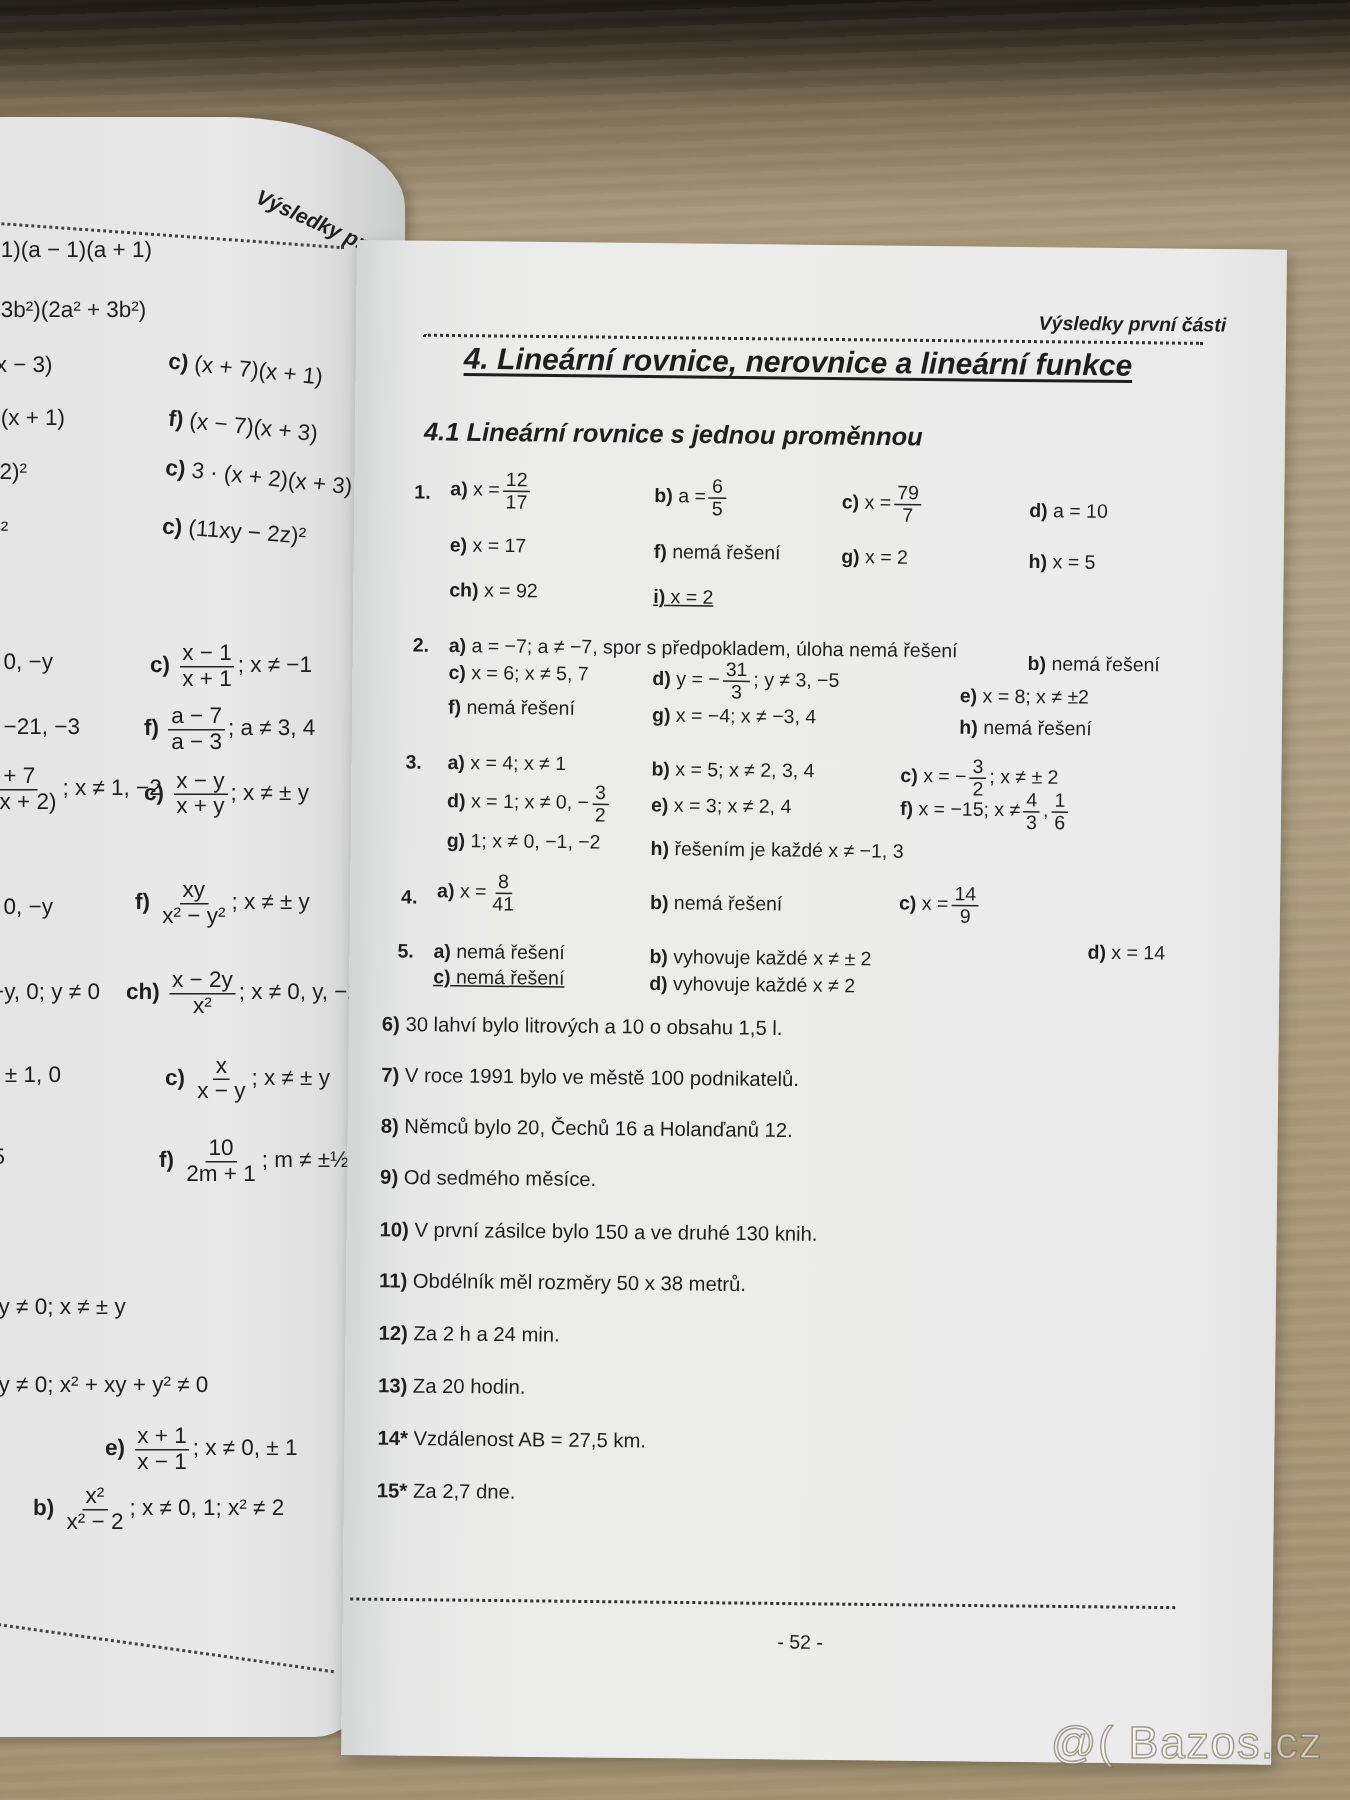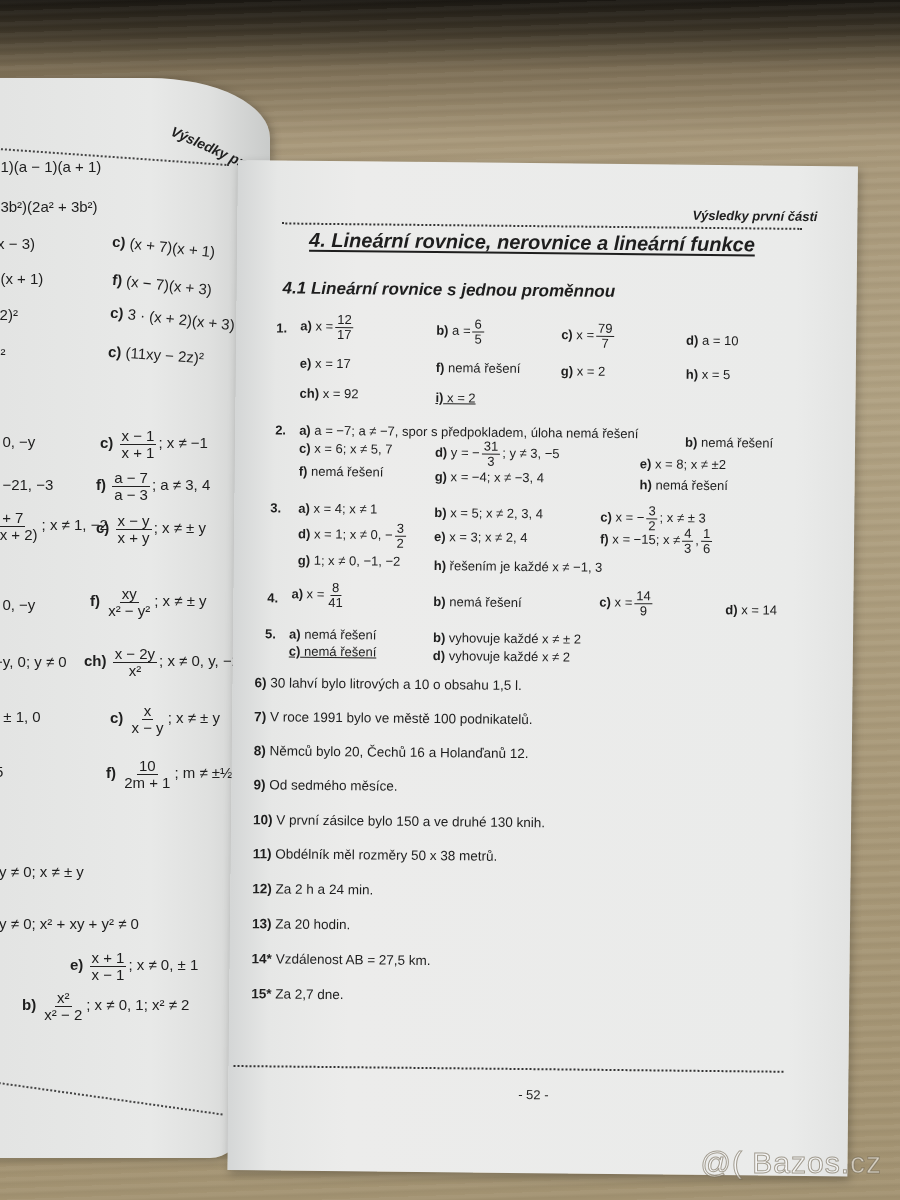--- a/index.html
+++ b/index.html
@@ -214,21 +214,21 @@
     <div class="ans" style="left:64px;top:303px;"><b>f)</b> <span>nemá řešení</span></div>
     <div class="ans" style="left:200px;top:307px;"><b>g)</b> <span>x = −4; x ≠ −3, 4</span></div>
     <div class="ans" style="left:405px;top:313px;"><b>h)</b> <span>nemá řešení</span></div>
 
     <div class="ex-num" style="left:36px;top:340px;">3.</div>
     <div class="ans" style="left:64px;top:340px;"><b>a)</b> <span>x = 4; x ≠ 1</span></div>
     <div class="ans" style="left:200px;top:343px;"><b>b)</b> <span>x = 5; x ≠ 2, 3, 4</span></div>
     <div class="ans" style="left:366px;top:340px;"><b>c)</b> <span>x = −</span><span class="frac">
           <span class="num">3</span>
           <span class="den">2</span>
-        </span><span>; x ≠ ± 3</span></div>
+        </span><span>; x ≠ ± 2</span></div>
     <div class="ans" style="left:64px;top:360px;"><b>d)</b> <span>x = 1; x ≠ 0, −</span><span class="frac">
           <span class="num">3</span>
           <span class="den">2</span>
         </span></div>
     <div class="ans" style="left:200px;top:367px;"><b>e)</b> <span>x = 3; x ≠ 2, 4</span></div>
     <div class="ans" style="left:366px;top:362px;"><b>f)</b> <span>x = −15; x ≠</span><span class="frac">
           <span class="num">4</span>
           <span class="den">3</span>
         </span>,<span class="frac">
           <span class="num">1</span>
@@ -240,21 +240,21 @@
     <div class="ex-num" style="left:34px;top:430px;">4.</div>
     <div class="ans" style="left:58px;top:420px;"><b>a)</b> <span>x =</span><span class="frac">
           <span class="num">8</span>
           <span class="den">41</span>
         </span></div>
     <div class="ans" style="left:200px;top:432px;"><b>b)</b> <span>nemá řešení</span></div>
     <div class="ans" style="left:366px;top:425px;"><b>c)</b> <span>x =</span><span class="frac">
           <span class="num">14</span>
           <span class="den">9</span>
         </span></div>
-    <div class="ans" style="left:492px;top:437px;"><b>d)</b> <span>x = 14</span></div>
+    <div class="ans" style="left:492px;top:462px;"><b>d)</b> <span>x = 14</span></div>
 
     <div class="ex-num" style="left:32px;top:466px;">5.</div>
     <div class="ans" style="left:56px;top:466px;"><b>a)</b> <span>nemá řešení</span></div>
     <div class="ans" style="left:200px;top:468px;"><b>b)</b> <span>vyhovuje každé x ≠ ± 2</span></div>
     <div class="ans" style="left:56px;top:483px;text-decoration:underline;"><b>c)</b> <span>nemá řešení</span></div>
     <div class="ans" style="left:200px;top:486px;"><b>d)</b> <span>vyhovuje každé x ≠ 2</span></div>
 
     <div class="problem" style="top:515px;"><b>6)</b> <span>30 lahví bylo litrových a 10 o obsahu 1,5 l.</span></div>
     <div class="problem" style="top:549px;"><b>7)</b> <span>V roce 1991 bylo ve městě 100 podnikatelů.</span></div>
     <div class="problem" style="top:583px;"><b>8)</b> <span>Němců bylo 20, Čechů 16 a Holanďanů 12.</span></div>

